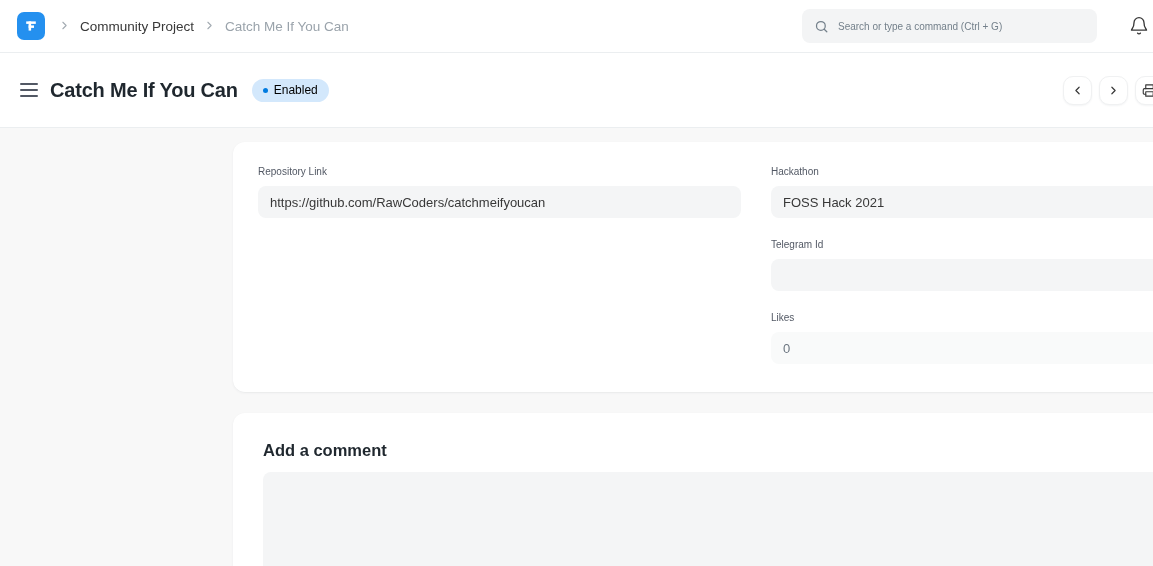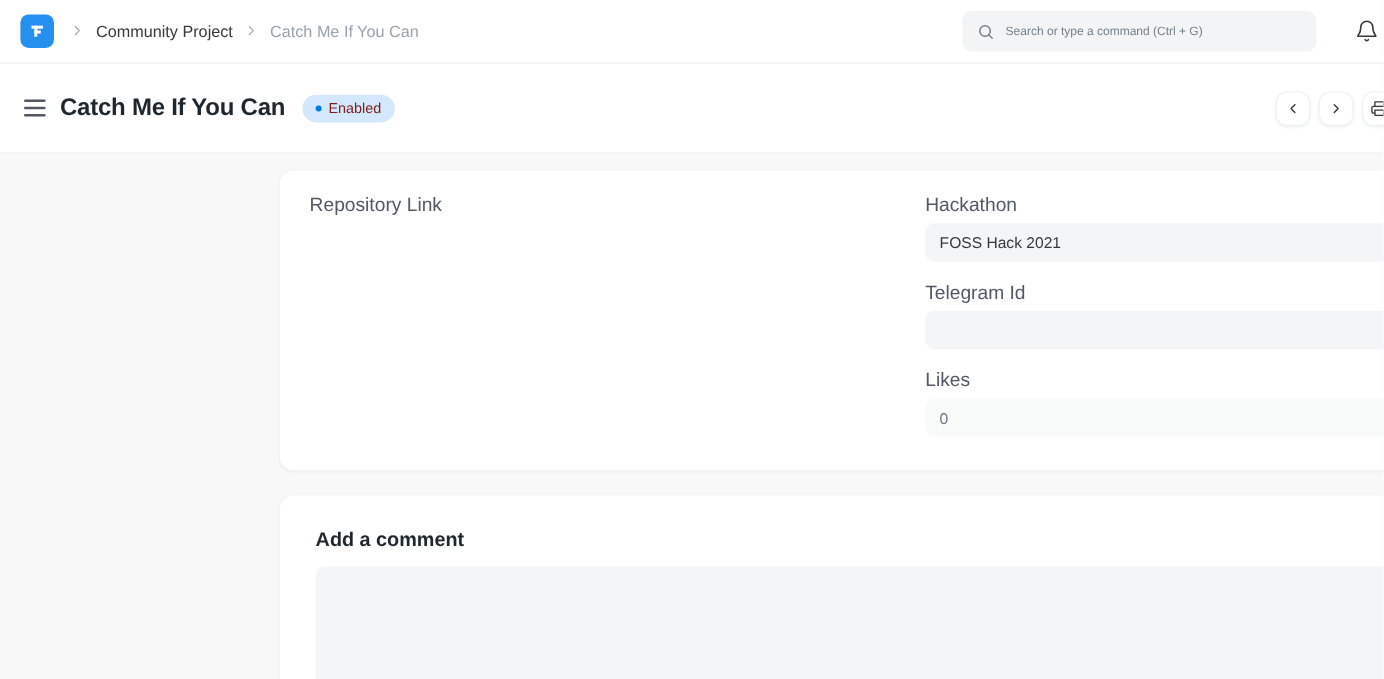--- a/index.html
+++ b/index.html
@@ -65,21 +65,21 @@
   }
   .sidebar-toggle span { display: block; height: 2px; border-radius: 1px; background: #525864; }
   .page-title {
     margin-left: 12px; font-size: 20px; font-weight: 700; color: #1f272e;
     letter-spacing: -0.2px; white-space: nowrap;
   }
   .status-badge {
     margin-left: 14px;
     display: inline-flex; align-items: center; gap: 6px;
     height: 23px; padding: 0 11px; border-radius: 99px;
-    background: #d3e8fc; color: #7f1d1d;
+    background: #d3e8fc; color: #000000;
     font-size: 12px; font-weight: 500; white-space: nowrap;
   }
   .status-badge .dot { width: 5px; height: 5px; border-radius: 50%; background: #007be0; }
 
   .head-actions { position: absolute; left: 1063px; top: 23px; display: flex; gap: 7px; }
   .icon-btn {
     width: 29px; height: 29px; border-radius: 10px;
     background: #fff; border: 1px solid #f0f1f2;
     box-shadow: 0 1px 2px rgba(25,39,52,0.05);
     display: flex; align-items: center; justify-content: center;
@@ -92,21 +92,21 @@
     background: #fff; border-radius: 12px;
     box-shadow: 0 0.5px 0 rgba(0,0,0,0.03), 0 1px 3px rgba(25,39,52,0.05);
   }
   .card.form-card { top: 142px; height: 250px; }
   .form-grid {
     display: grid; grid-template-columns: 483px 483px; column-gap: 30px;
     padding: 23px 25px 0 25px;
   }
   .field { margin-bottom: 20px; }
   .field-label {
-    display: block; font-size: 16px; line-height: 14px; color: #525864;
+    display: block; font-size: 10px; line-height: 14px; color: #525864;
     margin-bottom: 7px;
   }
   .control {
     display: block; width: 100%; height: 32px;
     background: #f4f5f6; border: none; border-radius: 8px;
     padding: 0 12px; font-family: inherit; font-size: 13px; color: #383838;
     outline: none;
   }
   .control.readonly { background: #f9fafa; color: #6c7680; }
 
@@ -202,20 +202,21 @@
       </button>
     </div>
   </div>
 
   <section class="card form-card">
     <div class="form-grid">
 
       <div class="form-col">
         <div class="field">
           <label class="field-label">Repository Link</label>
+          <input class="control" type="text" value="https://github.com/RawCoders/catchmeifyoucan" style="">
         </div>
         <div class="field">
         </div>
       </div>
 
       <div class="form-col">
         <div class="field">
           <label class="field-label">Hackathon</label>
           <input class="control" type="text" value="FOSS Hack 2021" style="">
         </div>

